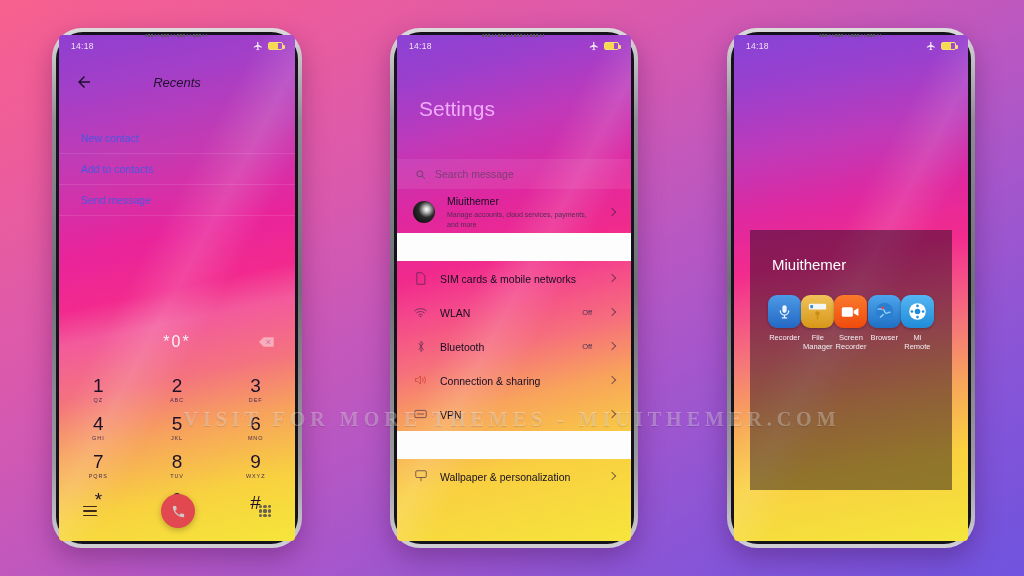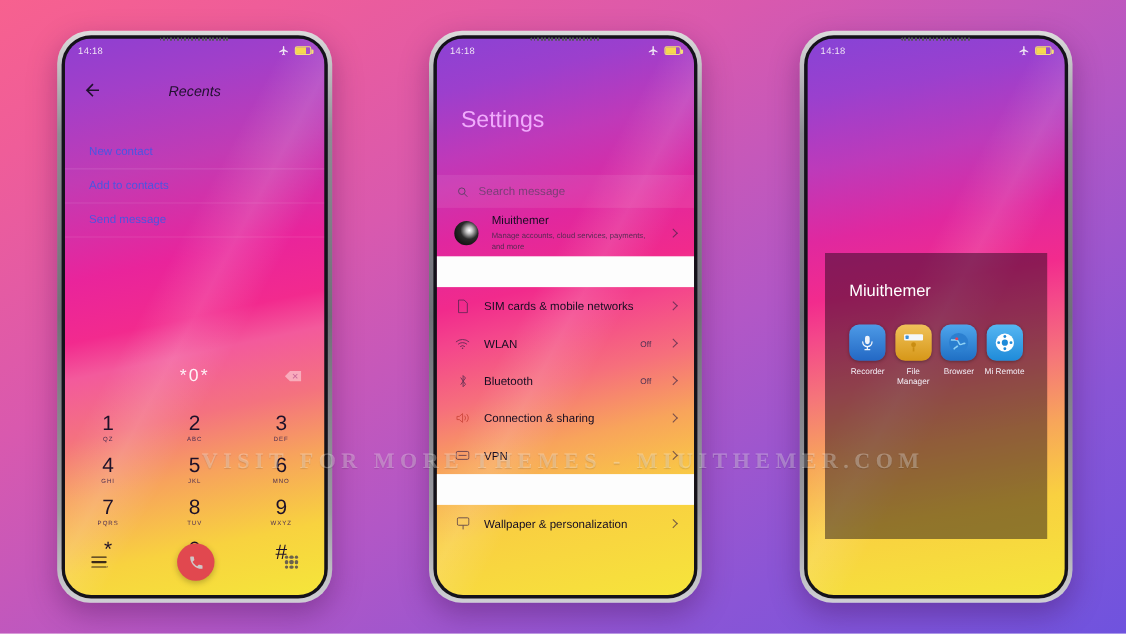--- a/index.html
+++ b/index.html
@@ -8,21 +8,21 @@
     font-family:"Liberation Sans", sans-serif;
     background:linear-gradient(150deg,#f7618f 0%,#ef5d99 12%,#d959ae 34%,#b257c6 58%,#8a55d6 80%,#6f53de 100%);
     position:relative;
   }
 
   
   .phone { position:absolute; border-radius:30px;
     background:linear-gradient(180deg,#dcdcdc,#8d8d94 18%,#6f6f77 50%,#9b9ba1 84%,#cfcfd4);
     padding:4px; box-shadow:0 10px 26px rgba(60,10,70,.34); }
   .phone .inner { width:100%; height:100%; border-radius:27px; background:#14121a; padding:3px; position:relative; }
-  .screen { width:100%; height:100%; border-radius:24px; overflow:hidden; position:relative; }
+  .screen { width:100%; height:100%; border-radius:4px; overflow:hidden; position:relative; }
   .grille { position:absolute; top:2px; left:50%; transform:translateX(-50%);
     width:64px; height:3px; border-radius:2px;
     background:repeating-linear-gradient(90deg,#55555e 0 1.6px,transparent 1.6px 3.2px); z-index:40;}
 
   #phone1 { left:52px;  top:28px;  width:250px; height:520px; }
   #phone2 { left:390px; top:28px;  width:248px; height:520px; }
   #phone3 { left:727px; top:28px;  width:248px; height:520px; }
 
   
   .statusbar { position:absolute; top:0; left:0; right:0; height:22px; z-index:30;
@@ -94,21 +94,21 @@
 
   
   .p3bg { position:absolute; inset:0;
     background:linear-gradient(170deg,#8743d6 0%,#9a40ce 10%,#bd3aba 22%,#e0289f 34%,#f22b8d 44%,
       #f4478a 50%,#f5757a 60%,#f7a65a 71%,#f9d040 83%,#f4e63b 100%); }
   .p3bg::after { content:""; position:absolute; inset:0;
     background:linear-gradient(118deg,rgba(255,255,255,0) 42%,rgba(255,255,255,.12) 51%,rgba(255,255,255,0) 60%); }
   .folder { position:absolute; left:16px; right:16px; top:195px; height:260px; z-index:12;
     background:rgba(22,6,20,.46); }
   .folder-title { font-size:15px; color:#fff; margin:26px 0 0 22px; }
-  .appgrid { display:grid; grid-template-columns:repeat(4,1fr); row-gap:14px; padding:22px 18px 0; }
+  .appgrid { display:grid; grid-template-columns:repeat(5,1fr); row-gap:14px; padding:22px 18px 0; }
   .app { display:flex; flex-direction:column; align-items:center; }
   .appicon { width:33px; height:33px; border-radius:9px; display:flex; align-items:center;
     justify-content:center; box-shadow:0 1px 3px rgba(0,0,0,.3); }
   .applabel { font-size:7.5px; color:#f3eef6; margin-top:5px; text-align:center; line-height:1.25; }
 
   
   .watermark { position:absolute; left:0; right:0; top:408px; z-index:60;
     text-align:center; font-family:Liberation Serif, serif; font-weight:bold;
     font-size:20px; letter-spacing:5px; color:rgba(255,255,255,.30);
     text-shadow:0 1px 1px rgba(0,0,0,.12); pointer-events:none; white-space:nowrap; }
@@ -399,20 +399,29 @@
               <svg width="23" height="23" viewBox="0 0 24 24">
                 <rect x="3" y="4" width="18" height="6" rx="1" fill="#f4f7fa"></rect>
                 <rect x="4.4" y="5.3" width="3" height="3.2" rx=".6" fill="#3b8fd6"></rect>
                 <circle cx="12" cy="14" r="2.3" fill="#c98d12"></circle>
                 <path d="M12 16.3v4" stroke="#c98d12" stroke-width="1.6"></path>
               </svg>
             </span>
             <span class="applabel">File Manager</span>
           </div>
 
+          <div class="app">
+            <span class="appicon" style="background:linear-gradient(180deg,#fa7a2b,#ef4a0d)">
+              <svg width="19" height="14" viewBox="0 0 24 16">
+                <rect x="1" y="2" width="14" height="12" rx="2" fill="#fff"></rect>
+                <path d="M16 6.5l6-3.5v10l-6-3.5z" fill="#fff"></path>
+              </svg>
+            </span>
+            <span class="applabel">Screen Recorder</span>
+          </div>
 
           <div class="app">
             <span class="appicon" style="background:linear-gradient(180deg,#4ea5ec,#1f6fc4)">
               <svg width="21" height="21" viewBox="0 0 24 24">
                 <circle cx="12" cy="12" r="10" fill="#2b7fd0"></circle>
                 <path d="M4 9c3 1 5-1 7 1s1 4 3 4 3-2 5-1M7 19c1-2 3-2 4-4" fill="none" stroke="#8fd2f5" stroke-width="1.6"></path>
                 <circle cx="10" cy="8" r="1.6" fill="#e2425a"></circle>
               </svg>
             </span>
             <span class="applabel">Browser</span>

